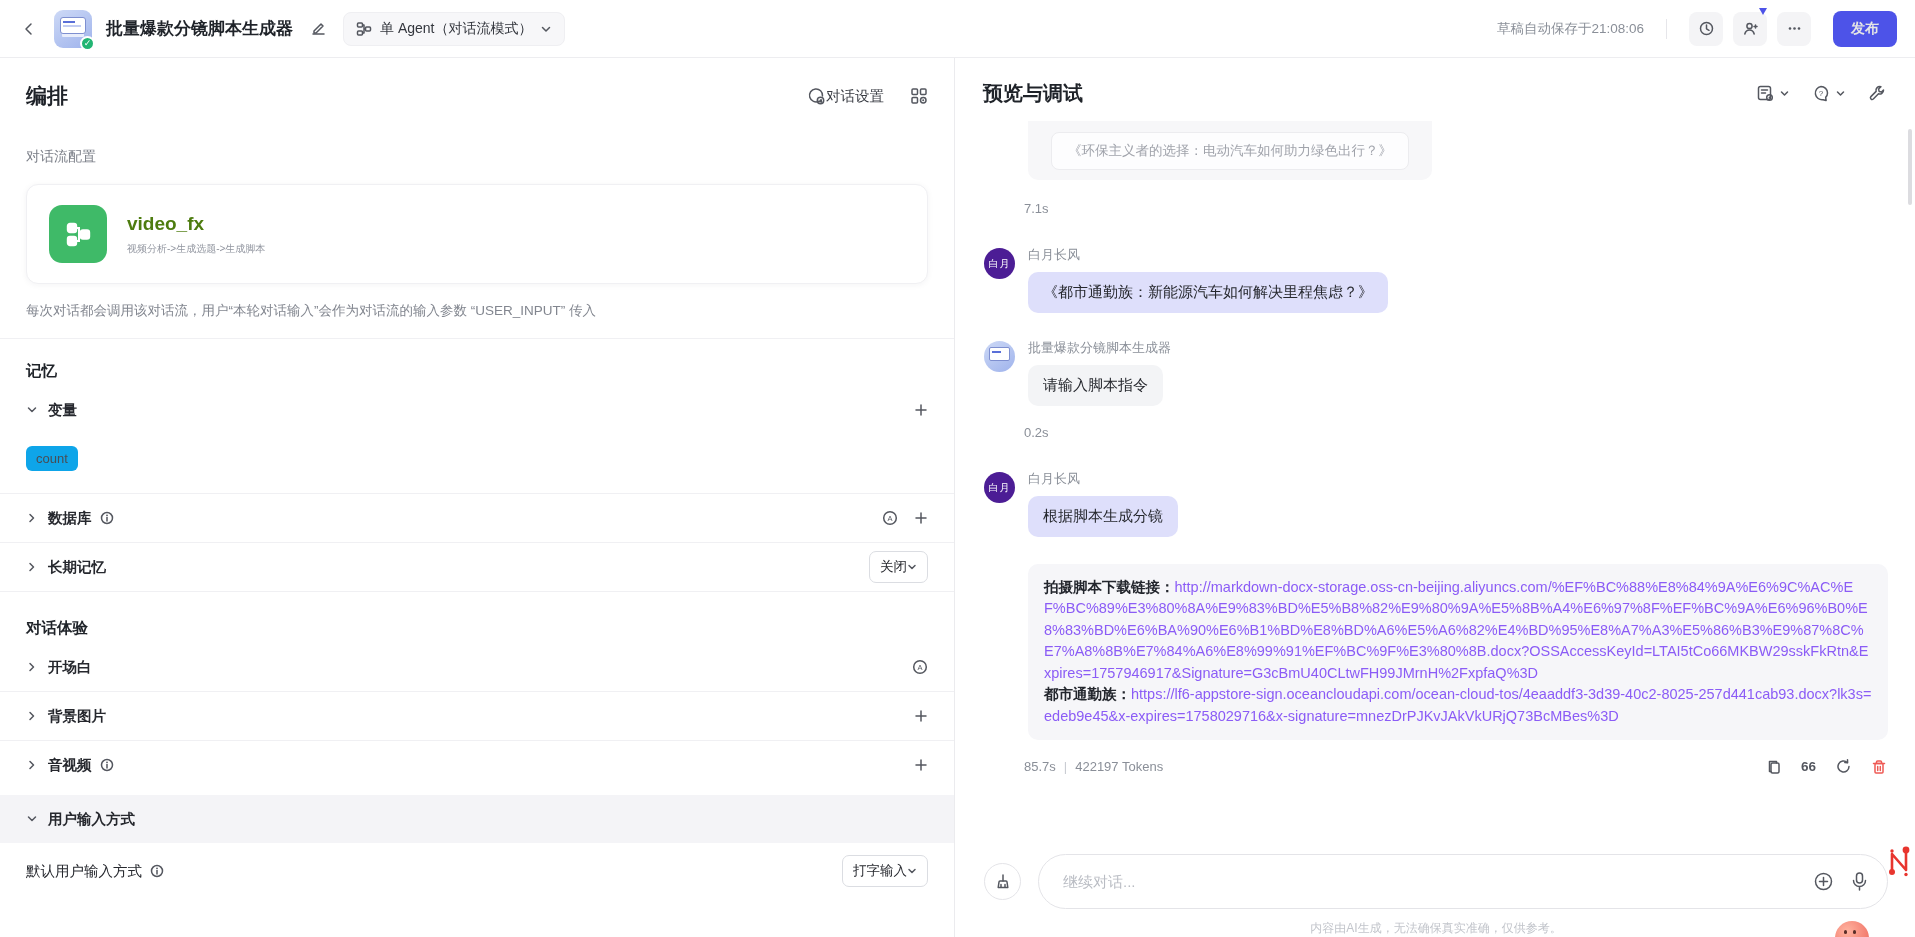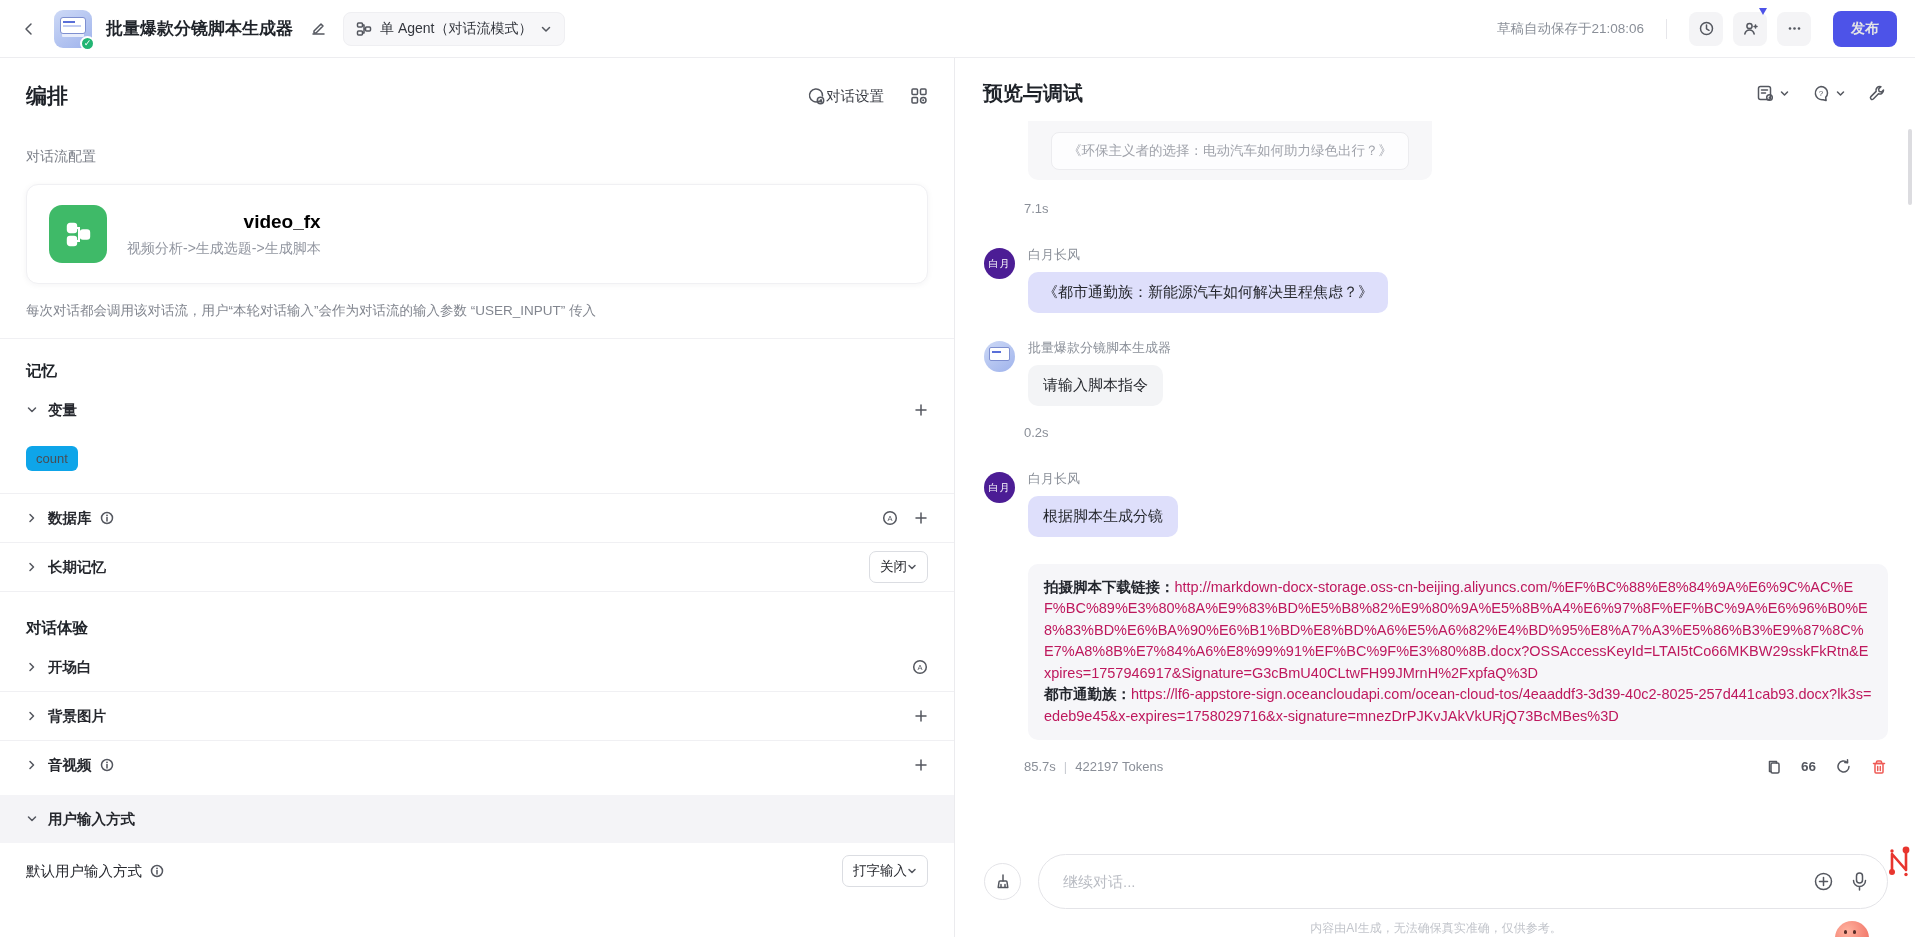--- a/index.html
+++ b/index.html
@@ -43,22 +43,22 @@
   .lp-head { display:flex; align-items:center; padding:24px 26px 0 26px; }
   .lp-title { font-size:21px; font-weight:bold; color:#1F2329; }
   .dlg-settings { display:flex; align-items:center; gap:0; font-size:14.5px; color:#3A3D44;
     margin-left:auto; cursor:pointer; }
   .grid-btn { margin-left:26px; cursor:pointer; }
   .sec-label { font-size:14px; color:#7A7E87; padding:0 26px; margin-top:38px; }
   .flowcard { margin:18px 26px 0 26px; background:#fff; border:1px solid #F0F0F3; border-radius:12px;
     box-shadow:0 1px 6px rgba(40,40,60,.05); padding:20px 22px; display:flex; align-items:center; gap:20px; cursor:pointer; }
   .flowicon { width:58px; height:58px; border-radius:13px; background:#3FBA68; display:flex;
     align-items:center; justify-content:center; }
-  .flowname { font-size:19px; font-weight:bold; color:#000000;text-align:right; }
-  .flowdesc { font-size:14px; color:#9296A0; margin-top:7px; }
+  .flowname { font-size:19px; font-weight:bold; color:#4d7c0f; }
+  .flowdesc { font-size:10px; color:#9296A0; margin-top:7px; }
   .flownote { font-size:13.5px; color:#82868F; padding:0 26px; margin-top:18px; }
   .hr { height:1px; background:#F0F0F3; margin-top:16px; }
   .sec-title { font-size:15.5px; font-weight:bold; color:#1F2329; padding:0 26px; margin-top:22px; }
   .row { display:flex; align-items:center; height:48px; padding:0 26px; cursor:pointer; }
   .row .lbl { font-size:14.5px; font-weight:bold; color:#26282E; margin-left:10px; }
   .row .plain { font-weight:normal; }
   .row .info { margin-left:8px; }
   .chip { display:inline-block; margin:12px 0 14px 26px; background:#0ea5e9; border-radius:6px;
     padding:5px 10px; font-size:13px; color:#4A4D54; cursor:pointer; }
   .rowicons { margin-left:auto; display:flex; align-items:center; gap:16px; }
@@ -86,21 +86,21 @@
   .avatar.bot .screen { position:absolute; left:5px; top:6px; width:21px; height:14px; background:#fff;
     border-radius:2px; border:1px solid #7e8fd0; }
   .avatar.bot .scr-line { position:absolute; left:8px; top:10px; width:9px; height:2px; background:#5a6fd8; }
   .mname { font-size:13px; color:#8A8F98; }
   .bubble { display:inline-block; margin-top:8px; padding:11px 15px; border-radius:10px; font-size:15px; color:#26282E; }
   .bubble.u { background:#DEDFFB; }
   .bubble.b { background:#F3F4F6; }
   .linkcard { margin-left:44px; margin-top:27px; width:860px; background:#F6F6F9; border-radius:10px;
     padding:13px 16px; font-size:14.5px; line-height:1.48; word-break:break-all; }
   .linkcard .b1 { font-weight:bold; color:#23262D; }
-  .linkcard a { color:#be185d; text-decoration:none; cursor:pointer; }
+  .linkcard a { color:#8b5cf6; text-decoration:none; cursor:pointer; }
   .stats { display:flex; align-items:center; margin:18px 0 0 40px; font-size:13px; color:#8A8F98; }
   .stats .sep { margin:0 8px; color:#C9CCD2; }
   .stats-icons { margin-left:auto; display:flex; align-items:center; gap:19px; padding-right:1px; }
   .quote66 { font-size:13.5px; font-weight:bold; color:#54575F; cursor:pointer; }
   .inputzone { padding:0 27px 0 29px; position:relative; }
   .inputrow { display:flex; align-items:center; gap:17px; }
   .clearbtn { width:37px; height:37px; border-radius:50%; border:1px solid #E4E4E8; background:#fff;
     display:flex; align-items:center; justify-content:center; cursor:pointer; flex:none; }
   .inputbox { flex:1; height:55px; border:1px solid #E4E4E8; border-radius:28px; background:#fff;
     display:flex; align-items:center; padding:0 18px 0 24px; gap:16px; }

